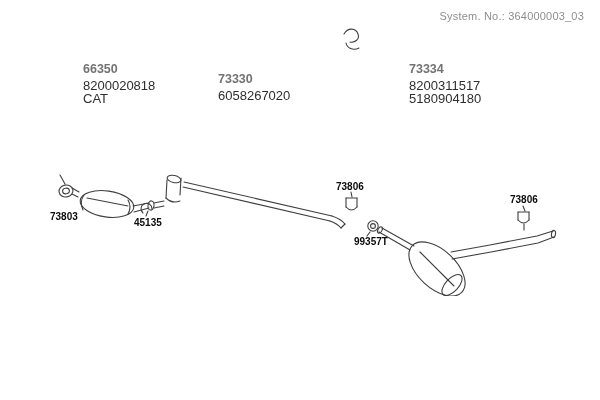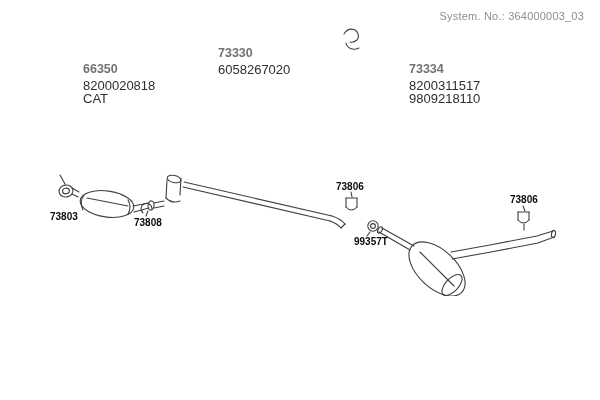--- a/index.html
+++ b/index.html
@@ -48,34 +48,34 @@
 <div class="page">
 
   <div class="system-no">System. No.: 364000003_03</div>
 
   <div class="group" style="left:83px; top:62px;">
     <div class="group-id">66350</div>
     <div class="group-line">8200020818</div>
     <div class="group-line">CAT</div>
   </div>
 
-  <div class="group" style="left:218px; top:46px;">
+  <div class="group" style="left:218px; top:72px;">
     <div class="group-id">73330</div>
     <div class="group-line">6058267020</div>
     <div class="group-line"></div>
   </div>
 
   <div class="group" style="left:398px; top:62px;margin-left:11px;">
     <div class="group-id">73334</div>
     <div class="group-line">8200311517</div>
-    <div class="group-line">9809218110</div>
+    <div class="group-line">5180904180</div>
   </div>
 
   <div class="callout" style="left:50px;  top:163px;margin-top:48px;">73803</div>
-  <div class="callout" style="left:134px; top:217px;">73808</div>
+  <div class="callout" style="left:134px; top:217px;">45135</div>
   <div class="callout" style="left:336px; top:181px;">73806</div>
   <div class="callout" style="left:354px; top:236px;">99357T</div>
   <div class="callout" style="left:510px; top:194px;">73806</div>
 
   <svg class="art" width="600" height="400" viewBox="0 0 600 400">
     <g fill="none" stroke="#3f3f3f" stroke-width="1.1" stroke-linecap="round" stroke-linejoin="round">
 
       <g>
         <path d="M344,34 c4,-7 12,-6 14,0 c2,5 -3,9 -8,8"></path>
         <path d="M346,43 c1,5 7,8 13,5"></path>

